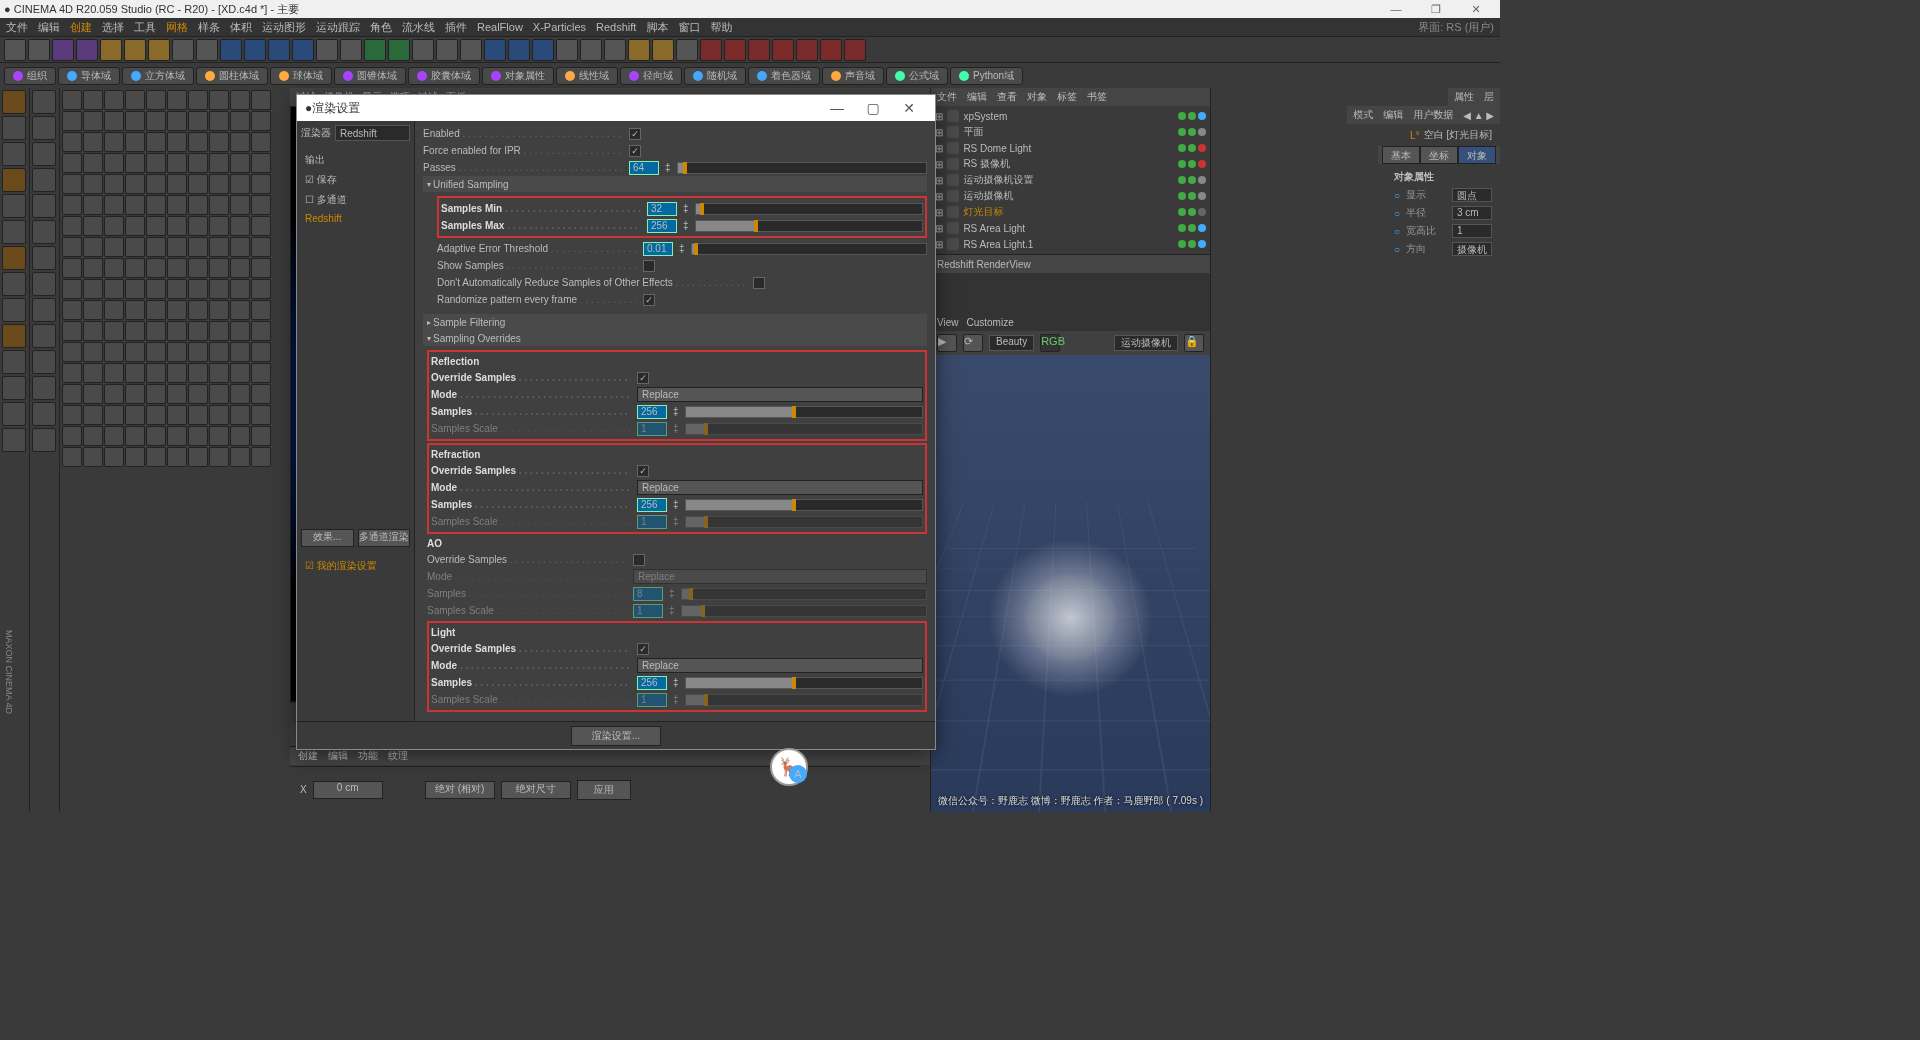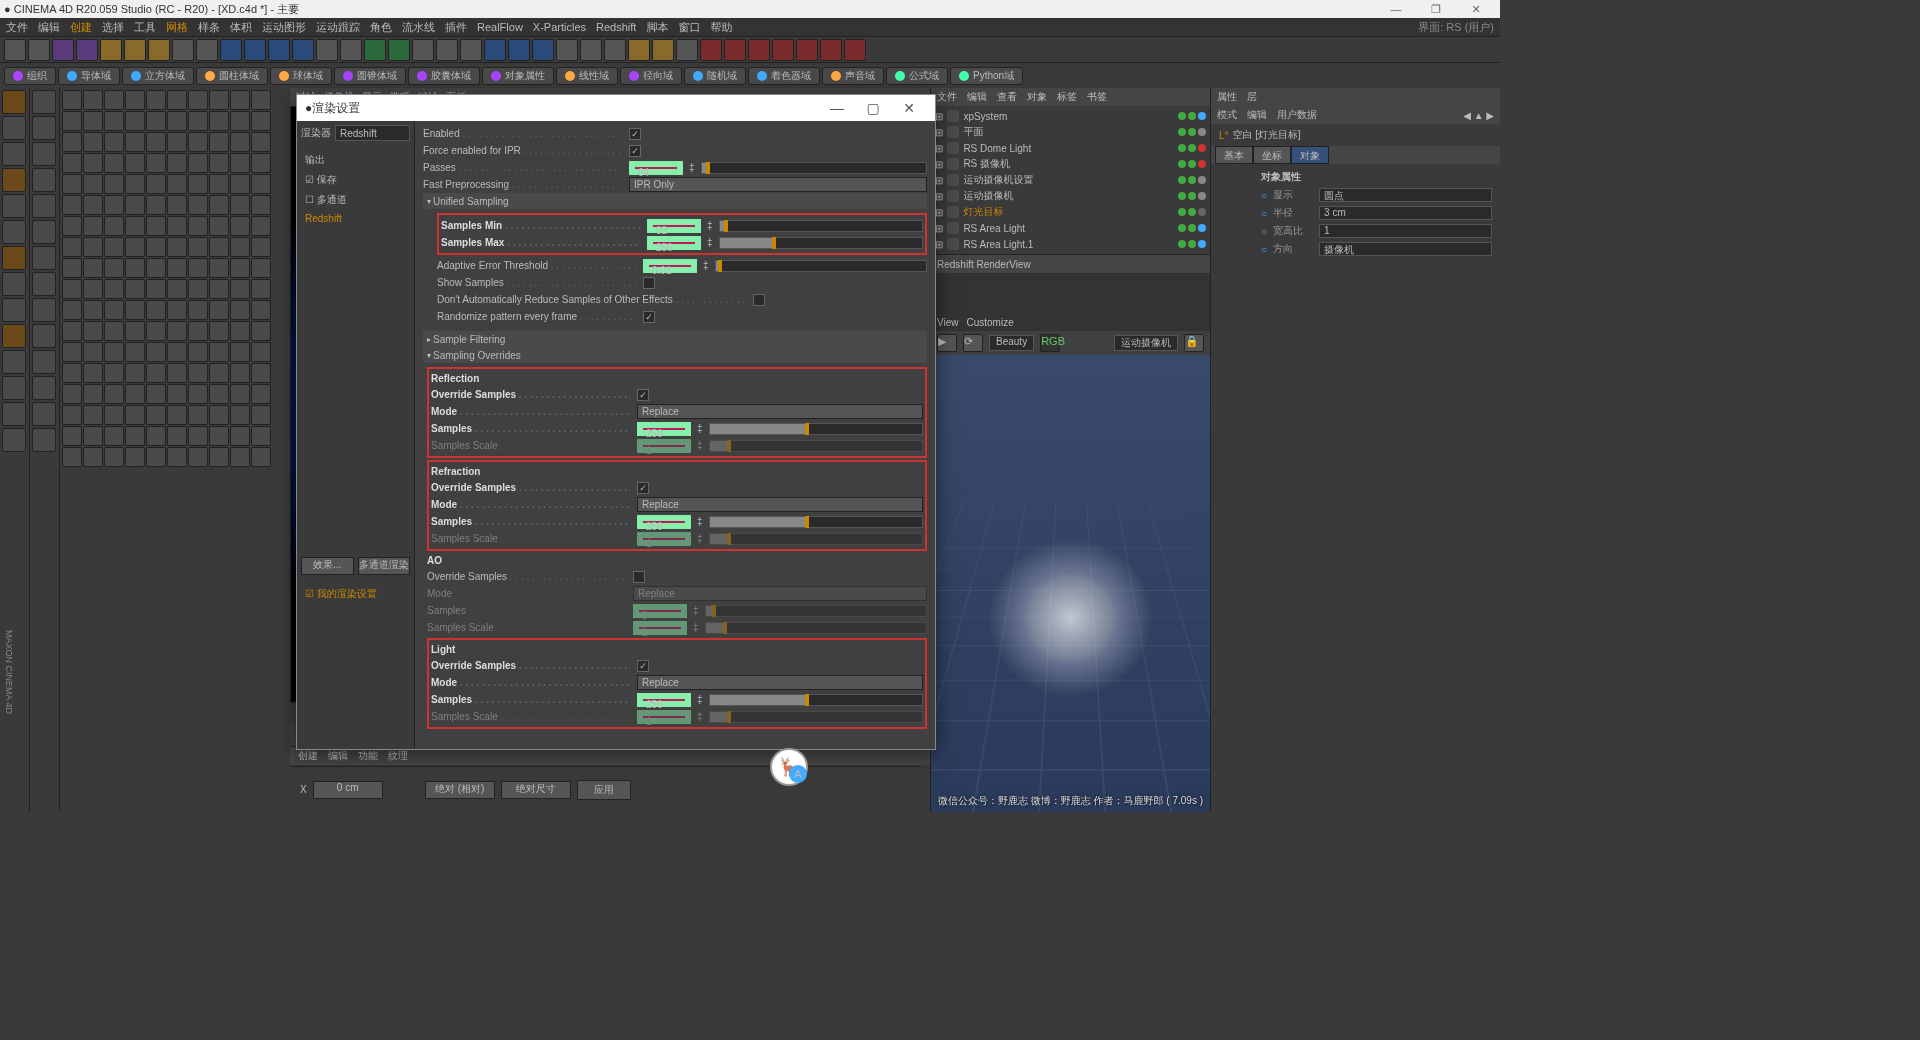--- a/index.html
+++ b/index.html
@@ -54,21 +54,21 @@
 .rview { flex:1; background:#333; border-top:1px solid #222; display:flex; flex-direction:column; }
 .rvtitle { height:18px; background:#454545; padding:0 6px; font-size:10px; display:flex; align-items:center; }
 .rvbar { height:18px; display:flex; gap:8px; padding:0 6px; align-items:center; font-size:10px;margin-top:40px; }
 .rvtool { height:24px; background:#404040; display:flex; align-items:center; gap:6px; padding:0 6px; }
 .rvtool .tb { width:20px; height:18px; background:#555; border:1px solid #222; border-radius:2px; }
 .rvtool .sel { height:16px; background:#2a2a2a; border:1px solid #555; font-size:10px; padding:0 6px; }
 .rvcanvas { flex:1; background:linear-gradient(#3a4a6a,#2a3a5a); position:relative; overflow:hidden; }
 .rvcanvas .grid { position:absolute; inset:0; background-image:linear-gradient(#4a5a7a 1px,transparent 1px),linear-gradient(90deg,#4a5a7a 1px,transparent 1px); background-size:40px 40px; transform:perspective(500px) rotateX(55deg) translateY(40px); opacity:.5; }
 .rvcanvas .part { position:absolute; top:40%; left:20%; width:60%; height:35%; background:radial-gradient(ellipse,rgba(255,255,255,.7),rgba(200,200,255,.3) 40%,transparent 70%); filter:contrast(1.5); }
 .rvcanvas .wm { position:absolute; bottom:4px; left:0; right:0; text-align:center; font-size:10px; color:#ddd; text-shadow:0 0 3px #000; }
-.attrpanel { width:290px; background:#3a3a3a; border-left:1px solid #222; display:flex; flex-direction:column; }
+.attrpanel { width:290px; background:#3a3a3a; border-left:1px solid #222; display:flex; flex-direction:column;align-items:flex-end; }
 .tabbar { height:18px; background:#454545; display:flex; padding:0 4px; gap:0; font-size:10px; }
 .tab { padding:2px 8px; background:#555; border:1px solid #222; }
 .tab.act { background:#35507a; }
 .attrbody { padding:4px 8px; font-size:10px;margin-left:42px; }
 .attrrow { display:flex; align-items:center; height:18px; gap:6px; }
 .attrrow .lbl { width:40px; color:#999; }
 .attrrow .val { flex:1; height:14px; background:#2a2a2a; border:1px solid #555; padding:0 4px; }
 .render-dlg { position:absolute; top:94px; left:296px; width:640px; height:656px; background:#fff; border:1px solid #888; box-shadow:0 4px 20px rgba(0,0,0,.5); display:flex; flex-direction:column; z-index:10; }
 .dlg-title { height:26px; background:#fff; color:#333; display:flex; align-items:center; padding:0 8px; font-size:12px; }
 .dlg-title .spacer { flex:1; }
@@ -82,21 +82,21 @@
 .dlg-right { flex:1; overflow-y:auto; padding:4px 8px; font-size:10px; }
 .sect { margin-bottom:4px; }
 .sect-h { height:16px; background:#4a4a4a; padding:0 4px; display:flex; align-items:center; cursor:default; }
 .sect-h::before { content:"▾ "; margin-right:2px; font-size:8px; }
 .sect-h.c::before { content:"▸ "; }
 .sect-body { padding:2px 0 2px 14px; }
 .prow { display:flex; align-items:center; height:17px; gap:6px; }
 .prow .plabel { width:200px; position:relative; overflow:hidden; white-space:nowrap; }
 .prow .plabel::after { content:" . . . . . . . . . . . . . . . . . . . . . . . . . . . . . . . . . . ."; color:#666; }
 .prow.b .plabel { font-weight:bold; color:#ddd; }
-.prow .pval { width:54px; height:14px; background:#be185d; border:6px solid #86efac; padding:0 3px; }
+.prow .pval { width:30px; height:14px; background:#0369a1; border:1px solid #86efac; padding:0 3px; }
 .prow .pslide { flex:1; height:12px; background:#2a2a2a; border:1px solid #555; position:relative; }
 .prow .pslide .fill { position:absolute; top:0; bottom:0; left:0; background:#888; }
 .prow .pslide .knob { position:absolute; top:-1px; bottom:-1px; width:4px; background:#c80; }
 .prow .psel { flex:1; height:15px; background:#555; border:1px solid #222; padding:0 4px; display:flex; align-items:center; }
 .prow .pchk { width:12px; height:12px; background:#2a2a2a; border:1px solid #666; display:flex; align-items:center; justify-content:center; font-size:9px; }
 .subhdr { font-weight:bold; color:#ddd; padding:2px 0; }
 .prow.dis { opacity:.5; }
 .hlbox { border:2px solid #c33; padding:2px; margin:2px 0; }
 .dlg-foot { height:28px; background:#3a3a3a; border-top:1px solid #222; display:flex; align-items:center; justify-content:center; }
 .dlg-foot .btn { padding:2px 20px; background:#555; border:1px solid #222; font-size:10px; }
@@ -743,24 +743,20 @@
         </div>
         <div class="prow">
           <div class="plabel">Passes</div>
           <div class="pval">64</div>
           <span>‡</span>
           <div class="pslide">
             <div class="fill" style="width:2%"></div>
             <div class="knob" style="left:2%"></div>
           </div>
         </div>
-        <div class="prow">
-          <div class="plabel">Fast Preprocessing</div>
-          <div class="psel">IPR Only</div>
-        </div>
         <div class="sect">
           <div class="sect-h">Unified Sampling</div>
           <div class="sect-body">
             <div class="hlbox">
               <div class="prow b">
                 <div class="plabel">Samples Min</div>
                 <div class="pval">32</div>
                 <span>‡</span>
                 <div class="pslide">
                   <div class="fill" style="width:2%"></div>
@@ -917,20 +913,23 @@
                 <div class="pslide">
                   <div class="fill" style="width:8%"></div>
                   <div class="knob" style="left:8%"></div>
                 </div>
               </div>
             </div>
           </div>
         </div>
       </div>
   </div>
+  <div class="dlg-foot">
+    <div class="btn">渲染设置...</div>
+  </div>
 </div>
 
 <div class="status">
   <span>X</span>
     <div class="sel">0 cm</div>
   <span style="width:30px"></span>
   <div class="sel">绝对 (相对)</div>
   <div class="sel">绝对尺寸</div>
   <div class="btn">应用</div>
 </div>

